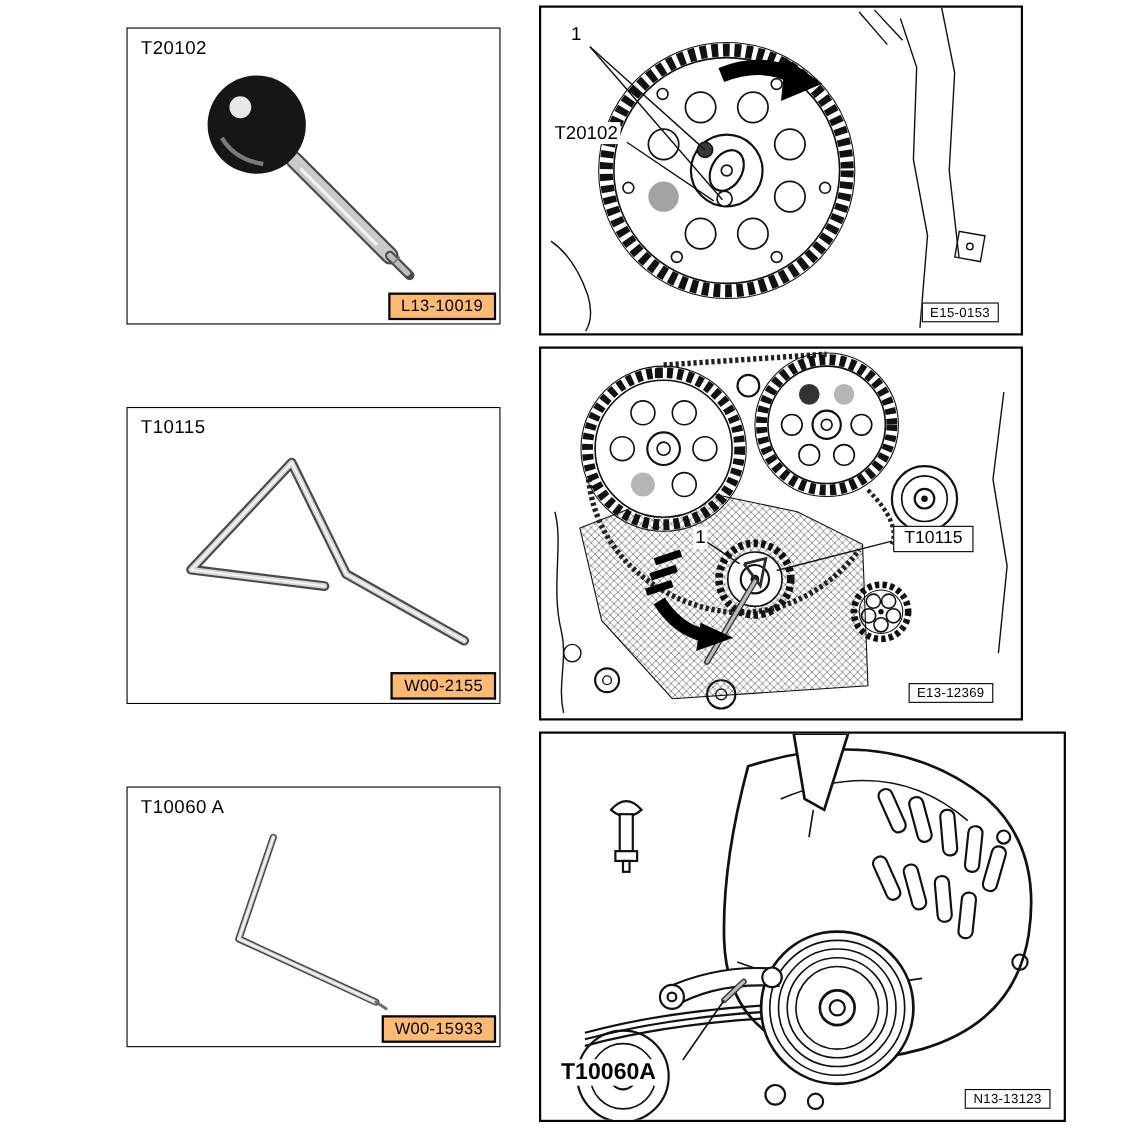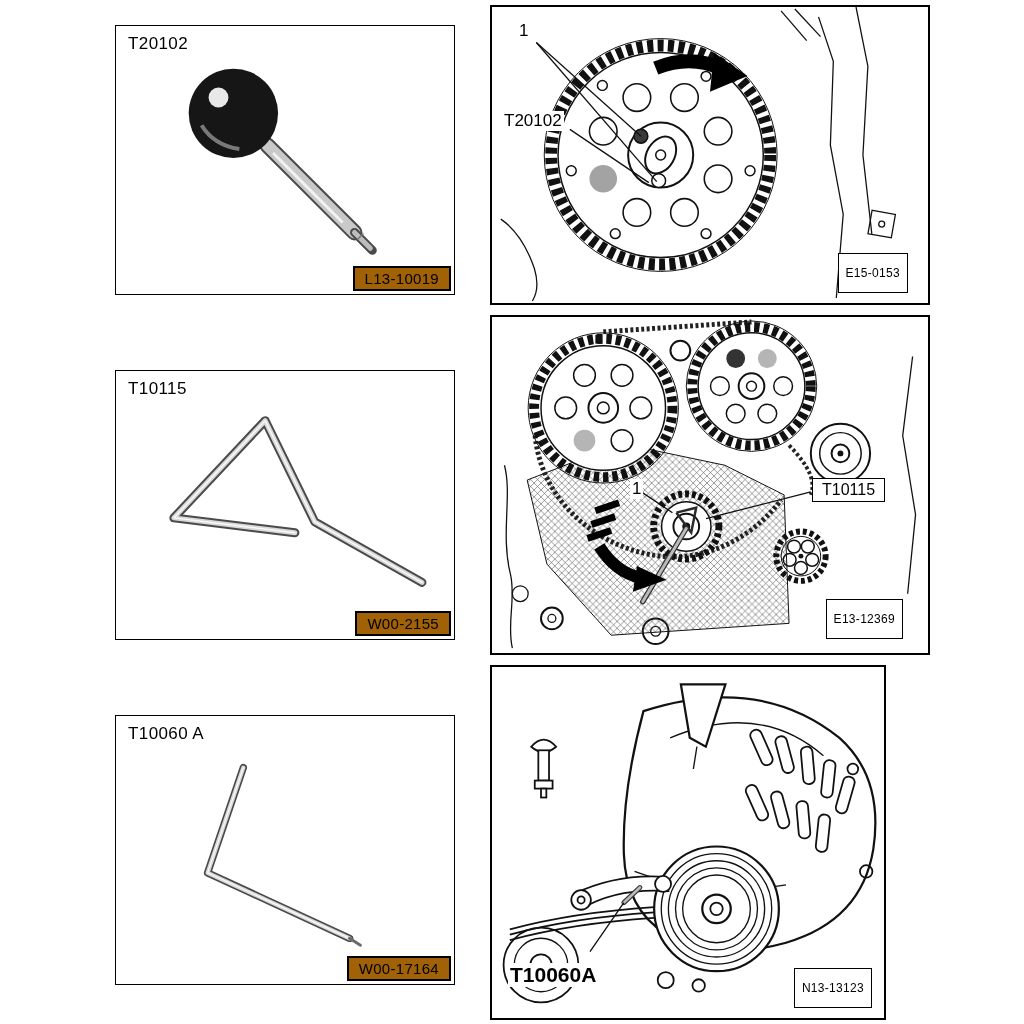--- a/index.html
+++ b/index.html
@@ -3,24 +3,24 @@
 <meta charset="utf-8">
 <style>
   html,body{margin:0;padding:0;background:#fff;}
   .page{position:relative;width:1024px;height:1024px;background:#fff;overflow:hidden;
         font-family:"Liberation Sans",sans-serif;color:#000;text-decoration:underline;}
   .panel{position:absolute;background:#fff;box-sizing:border-box;}
   .panel.left{border:1.5px solid #000;}
   .panel.right{border:2px solid #000;}
   .panel svg{position:absolute;left:0;top:0;width:100%;height:100%;display:block;}
   .toolcode{position:absolute;left:12px;top:8px;font-size:17px;letter-spacing:.4px;}
-  .partbox{position:absolute;right:3px;bottom:3px;border:2px solid #000;background:#a16207;
+  .partbox{position:absolute;right:3px;bottom:3px;border:2px solid #000;background:#fdba74;
            padding:2px 10px;font-size:15px;letter-spacing:.3px;}
   .figbox{position:absolute;border:1.5px solid #000;background:#fff;
-          padding:12px 7px;font-size:12px;letter-spacing:.3px;}
+          padding:1px 7px;font-size:12px;letter-spacing:.3px;}
   .callout{position:absolute;font-size:17px;background:#fff;padding:0 2px;}
   .plainlabel{position:absolute;font-size:17px;background:#fff;padding:0 2px;}
   .boxedlabel{position:absolute;border:1.5px solid #000;background:#fff;
               padding:2px 9px;font-size:16px;}
   .boldlabel{position:absolute;font-size:21px;font-weight:bold;background:#fff;padding:0 2px;}
 </style>
 </head>
 <body>
 
 <div class="page">
@@ -50,31 +50,31 @@
       <g fill="none" stroke-linecap="round" stroke-linejoin="round">
         <path d="M 180,163 L 58,148 L 150,50 L 200,152 L 308,213" stroke="#4a4a4a" stroke-width="9"></path>
         <path d="M 180,163 L 58,148 L 150,50 L 200,152 L 308,213" stroke="#d8d8d8" stroke-width="5"></path>
         <path d="M 180,163 L 58,148 L 150,50 L 200,152 L 308,213" stroke="#fafafa" stroke-width="1.4"></path>
       </g>
     </svg>
     <div class="toolcode">T10115</div>
     <div class="partbox">W00-2155</div>
   </section>
 
-  <section class="panel left" style="left:115px;top:715px;width:340px;height:270px">
+  <section class="panel left" style="left:115px;top:715px;width:340px;height:237px">
     <svg viewBox="0 0 340 270">
       <g fill="none" stroke-linecap="round" stroke-linejoin="round">
         <path d="M 128,52 L 92,158 L 235,224" stroke="#4a4a4a" stroke-width="7.5"></path>
         <path d="M 128,52 L 92,158 L 235,224" stroke="#d8d8d8" stroke-width="4.2"></path>
         <path d="M 128,52 L 92,158 L 235,224" stroke="#fafafa" stroke-width="1.2"></path>
         <line x1="235" y1="224" x2="246" y2="231" stroke="#6a6a6a" stroke-width="3"></line>
       </g>
     </svg>
     <div class="toolcode">T10060 A</div>
-    <div class="partbox">W00-17164</div>
+    <div class="partbox">W00-15933</div>
   </section>
 
   <section class="panel right" style="left:490px;top:5px;width:440px;height:300px">
     <svg viewBox="0 0 440 300">
       <g fill="none" stroke="#111" stroke-width="1.3">
         <path d="M 330,10 L 345,55 L 342,140 L 355,210 L 348,295"></path>
         <path d="M 368,0 L 380,60 L 375,150 L 384,230"></path>
         <path d="M 292,4 L 318,34"></path>
         <path d="M 306,2 L 332,30"></path>
         <path d="M 8,215 Q 30,230 42,265 Q 48,285 40,298"></path>
@@ -210,21 +210,21 @@
       <g stroke="#111" stroke-width="1.3">
         <line x1="152" y1="178" x2="182" y2="198"></line>
         <line x1="216" y1="204" x2="322" y2="177"></line>
       </g>
     </svg>
     <div class="callout" style="left:138px;top:162px">1</div>
     <div class="boxedlabel" style="left:320px;top:161px">T10115</div>
     <div class="figbox" style="right:25px;bottom:14px">E13-12369</div>
   </section>
 
-  <section class="panel right" style="left:490px;top:665px;width:396px;height:355px">
+  <section class="panel right" style="left:490px;top:665px;width:479px;height:355px">
     <svg viewBox="0 0 440 355">
       <g fill="#fff" stroke="#111">
         <path d="M 170,30 Q 300,-12 390,60 Q 440,105 428,185 Q 415,265 330,290 Q 250,312 195,280 Q 150,252 148,190 Q 146,120 170,30 Z" stroke-width="2.5"></path>
         <path d="M 200,60 Q 300,18 372,80" stroke-width="1.5" fill="none"></path>
         <path d="M 160,210 Q 240,240 330,225" stroke-width="1.5" fill="none"></path>
       </g>
       <g fill="#fff" stroke="#111" stroke-width="2">
         <rect x="296" y="50" width="13" height="42" rx="6" transform="rotate(-24 302 71)"></rect>
         <rect x="322" y="58" width="13" height="42" rx="6" transform="rotate(-15 328 79)"></rect>
         <rect x="348" y="70" width="13" height="42" rx="6" transform="rotate(-5 354 91)"></rect>

